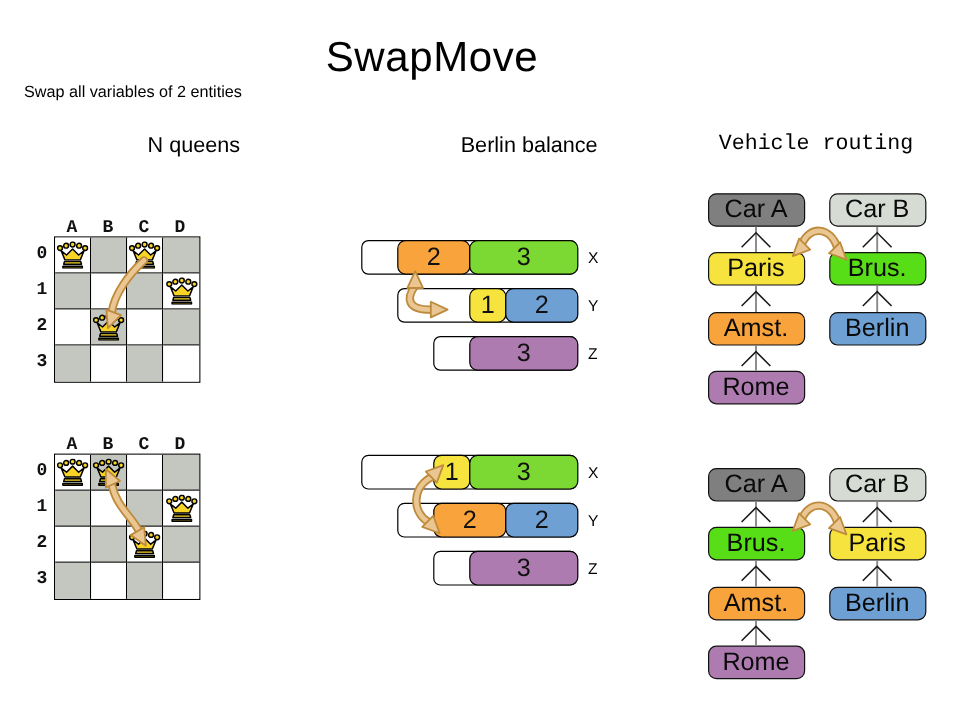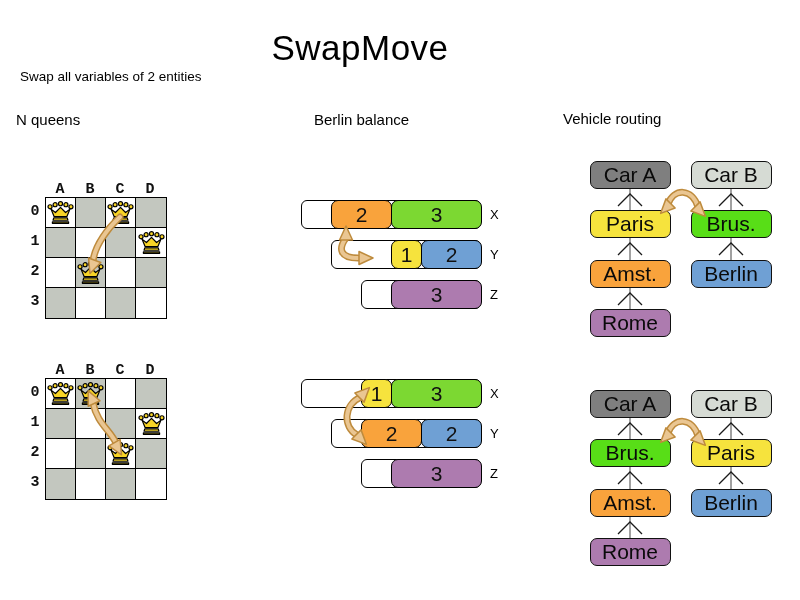--- a/index.html
+++ b/index.html
@@ -1,21 +1,21 @@
 <!DOCTYPE html>
 <html><head>
 <meta charset="utf-8">
 <style>
   html,body{margin:0;padding:0;background:#fff;}
   #stage{position:relative;width:800px;height:600px;background:#fff;overflow:hidden;
          font-family:"Liberation Sans",sans-serif;color:#000;}
   .abs{position:absolute;}
   #page-title{left:0;top:28px;width:720px;text-align:center;font-size:35px;letter-spacing:.5px;}
   #page-subtitle{left:0;top:69px;width:736px;text-align:left;font-size:13.5px;margin-left:20px;}
-  .section-label{font-size:15px;text-align:left;margin-left:16px;}
+  .section-label{font-size:18px;text-align:right;}
   
   .board{width:150px;height:140px;}
   .col-header,.row-header{position:absolute;font-family:"Liberation Mono",monospace;
      font-weight:bold;font-size:15px;text-align:center;line-height:14px;color:#111;}
   .row-header{line-height:30px;}
   .grid{position:absolute;left:18px;top:14px;width:122px;height:122px;border:1px solid #000;box-sizing:border-box;}
   .cell{position:absolute;width:30px;height:30px;box-sizing:border-box;display:flex;align-items:center;justify-content:center;}
   
   .cloud-container{position:absolute;height:29px;background:#fff;border:1.2px solid #000;border-radius:6px;box-sizing:border-box;}
   .cloud-box{position:absolute;height:29px;border:1.4px solid #000;border-radius:7px;box-sizing:border-box;
@@ -28,21 +28,21 @@
 </style>
 </head>
 <body>
 
 <div id="stage">
   <div id="page-title" class="abs">SwapMove</div>
   <div id="page-subtitle" class="abs">Swap all variables of 2 entities</div>
 
   <div class="abs section-label" style="left:0;top:111px;width:200px;">N queens</div>
   <div class="abs section-label" style="left:298px;top:111px;width:200px;">Berlin balance</div>
-  <div class="abs section-label" style="left:547px;top:110px;width:200px;">
+  <div class="abs section-label" style="left:561px;top:110px;width:200px;font-family:Liberation Mono, monospace;">
     <div>Vehicle routing</div>
   </div>
 
   <div id="board0" class="abs board" style="left:27px;top:183px;">
       <div class="col-header" style="left: 18px; top: 0px; width: 30px;">A</div>
       <div class="col-header" style="left: 48px; top: 0px; width: 30px;">B</div>
       <div class="col-header" style="left: 78px; top: 0px; width: 30px;">C</div>
       <div class="col-header" style="left: 108px; top: 0px; width: 30px;">D</div>
       <div class="row-header" style="left: 0px; top: 14px; width: 16px; text-align: center;">0</div>
       <div class="row-header" style="left: 0px; top: 44px; width: 16px; text-align: center;">1</div>

